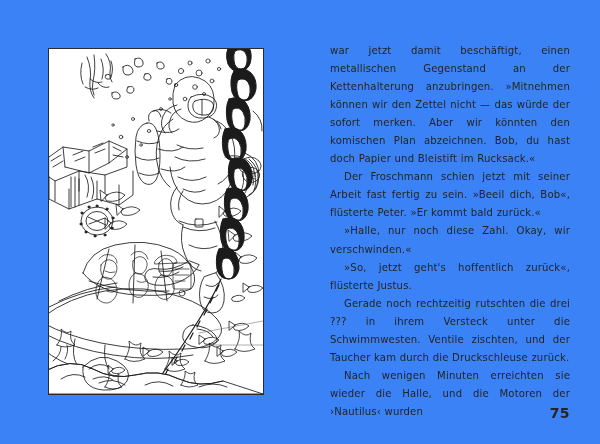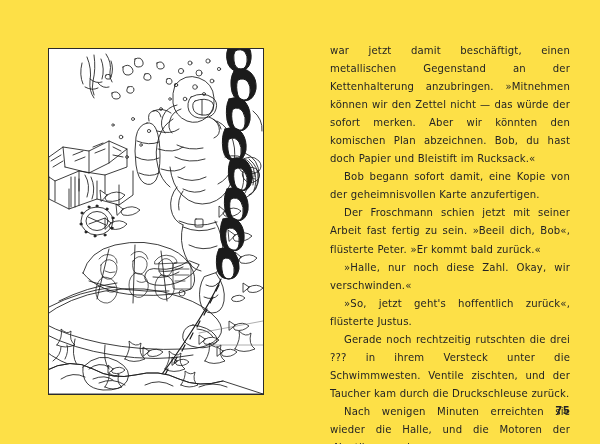--- a/index.html
+++ b/index.html
@@ -11,21 +11,21 @@
     width: 600px;
     height: 444px;
     overflow: hidden;
     font-family: "Liberation Sans", sans-serif;
     color: #1b1b1b;
   }
   .book-spread {
     position: relative;
     width: 600px;
     height: 444px;
-    background: #fde047;
+    background: #3b82f6;
   }
 
   
   .page-left {
     position: absolute;
     left: 0; top: 0;
     width: 300px; height: 444px;
   }
   .illustration-frame {
     position: absolute;
@@ -62,21 +62,21 @@
     hyphens: none;
   }
   .body-paragraph.indented {
     text-indent: 14px;
   }
   .page-number {
     position: absolute;
     right: 30px;
     top: 405px;
     font-family: "DejaVu Sans", sans-serif;
-    font-size: 10px;
+    font-size: 14px;
     font-weight: bold;
     color: #242424;
     letter-spacing: 0.4px;
   }
 </style>
 </head>
 <body>
 
 <div class="book-spread">
 
@@ -349,21 +349,20 @@
           </g>
 
         </g>
       </svg>
     </div>
   </div>
 
   <div class="page-right">
     <div class="text-column">
       <p class="body-paragraph">war jetzt damit beschäftigt, einen metallischen Gegenstand an der Kettenhalterung anzubringen. »Mitnehmen können wir den Zettel nicht — das würde der sofort merken. Aber wir könnten den komischen Plan abzeichnen. Bob, du hast doch Papier und Bleistift im Rucksack.«</p>
-      <p class="body-paragraph indented">Bob begann sofort damit, eine Kopie von der geheimnisvollen Karte anzufertigen.</p>
       <p class="body-paragraph indented">Der Froschmann schien jetzt mit seiner Arbeit fast fertig zu sein. »Beeil dich, Bob«, flüsterte Peter. »Er kommt bald zurück.«</p>
       <p class="body-paragraph indented">»Halle, nur noch diese Zahl. Okay, wir verschwinden.«</p>
       <p class="body-paragraph indented">»So, jetzt geht's hoffentlich zurück«, flüsterte Justus.</p>
       <p class="body-paragraph indented">Gerade noch rechtzeitig rutschten die drei ??? in ihrem Versteck unter die Schwimmwesten. Ventile zischten, und der Taucher kam durch die Druckschleuse zurück.</p>
       <p class="body-paragraph indented">Nach wenigen Minuten erreichten sie wieder die Halle, und die Motoren der ›Nautilus‹ wurden</p>
     </div>
     <div class="page-number">75</div>
   </div>
 
 </div>

